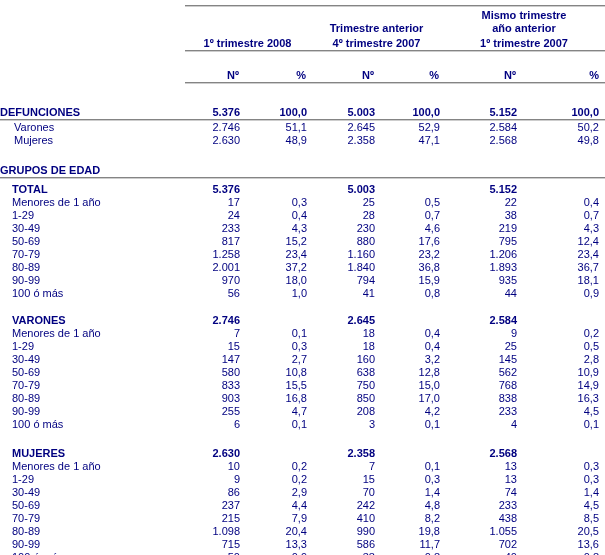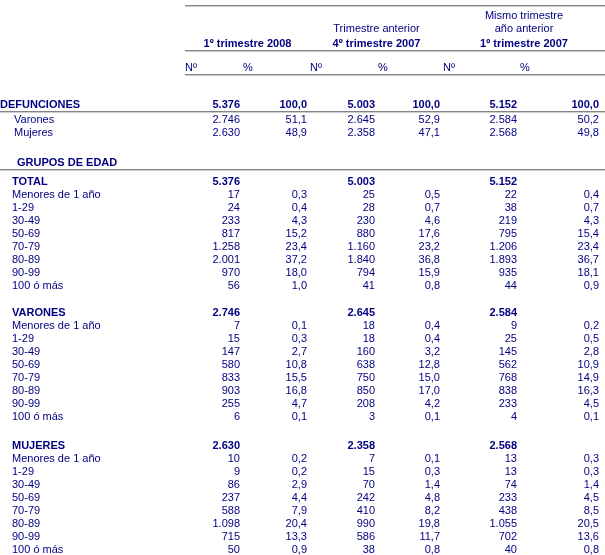--- a/index.html
+++ b/index.html
@@ -15,28 +15,28 @@
     padding:0; margin:0; font-size:11px; line-height:13px; color:#000080;
     vertical-align:bottom; white-space:nowrap; overflow:hidden;
   }
   
   .rule-cell, .rule-full {
     height:2px; font-size:0; line-height:0;
     background:linear-gradient(to bottom, #848484 0, #848484 1px, #cdcdcd 1px, #cdcdcd 2px);
   }
   tr.r-rule td.blank, tr.hr td.blank { background:none; }
   
-  .gtitle { font-weight:normal; text-align:center; white-space:pre-line; height:28px; }
+  .gtitle { font-weight:bold; text-align:center; white-space:pre-line; height:28px; }
   .period { font-weight:bold; text-align:center; height:15px; }
-  .collab { font-weight:normal; text-align:left; padding-right:4px; height:22px; }
+  .collab { font-weight:bold; text-align:right; padding-right:4px; height:30px; }
   
   .num { text-align:right; padding-right:3px; }
   td:last-child.num, td:last-child.collab { padding-right:6px; }
   tr.r-section td { font-weight:bold; height:13px; }
-  tr.r-section td.lbl { padding-left:17px; }
+  tr.r-section td.lbl { padding-left:0; }
   tr.r-def td { font-weight:bold; height:17px; }
   tr.r-def td.lbl { }
   tr.r-total td { font-weight:bold; height:16px;margin-top:20px; }
   tr.r-total td.lbl { padding-left:12px; }
   tr.r-sub td { height:13px; }
   tr.r-sub td.lbl { padding-left:14px; }
   tr.r-data td { height:13px; }
   tr.r-data td.lbl { padding-left:12px;margin-top:32px; }
   tr.r-spacer td { font-size:0; line-height:0; }
   tr.s-top td { height:18px; }
@@ -180,21 +180,21 @@
           <td class="num">219</td>
           <td class="num">4,3</td>
         </tr>
         <tr class="r-data">
           <td class="lbl">50-69</td>
           <td class="num">817</td>
           <td class="num">15,2</td>
           <td class="num">880</td>
           <td class="num">17,6</td>
           <td class="num">795</td>
-          <td class="num">15,4</td>
+          <td class="num">12,4</td>
         </tr>
         <tr class="r-data">
           <td class="lbl">70-79</td>
           <td class="num">1.258</td>
           <td class="num">23,4</td>
           <td class="num">1.160</td>
           <td class="num">23,2</td>
           <td class="num">1.206</td>
           <td class="num">23,4</td>
         </tr>
@@ -352,21 +352,21 @@
           <td class="lbl">50-69</td>
           <td class="num">237</td>
           <td class="num">4,4</td>
           <td class="num">242</td>
           <td class="num">4,8</td>
           <td class="num">233</td>
           <td class="num">4,5</td>
         </tr>
         <tr class="r-data">
           <td class="lbl">70-79</td>
-          <td class="num">588</td>
+          <td class="num">215</td>
           <td class="num">7,9</td>
           <td class="num">410</td>
           <td class="num">8,2</td>
           <td class="num">438</td>
           <td class="num">8,5</td>
         </tr>
         <tr class="r-data">
           <td class="lbl">80-89</td>
           <td class="num">1.098</td>
           <td class="num">20,4</td>

